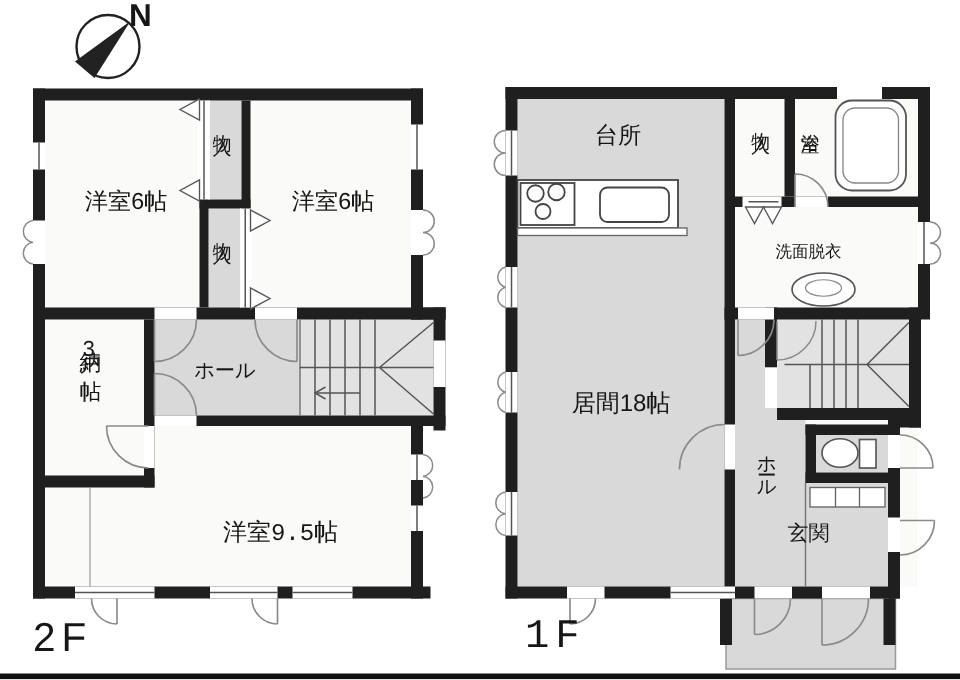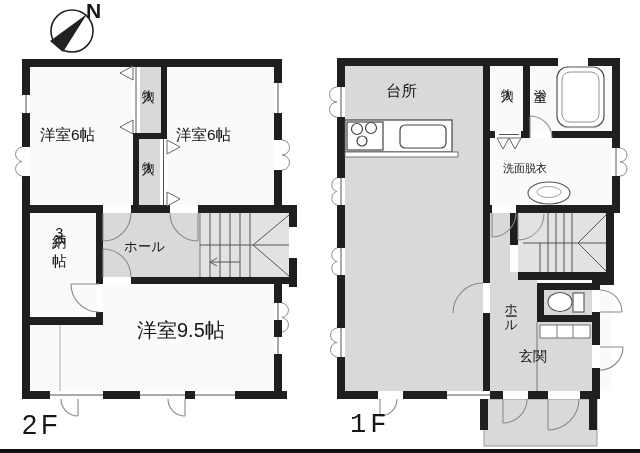--- a/index.html
+++ b/index.html
@@ -2,29 +2,29 @@
 <html><head>
 <meta charset="utf-8">
 <style>
   html,body{margin:0;padding:0;background:#fff;}
   .stage{
     position:relative;width:640px;height:453px;background:#ffffff;overflow:hidden;
     font-family:"Liberation Sans","DejaVu Sans",sans-serif;color:#111;
   }
   .stage svg{position:absolute;left:0;top:0;}
   .lbl{position:absolute;color:#161616;white-space:nowrap;line-height:1.05;}
-  .lbl.c{}
+  .lbl.c{text-align:center;}
   .lbl.v{writing-mode:vertical-rl;text-orientation:upright;letter-spacing:1px;}
   .f2-bed-left{left:40px;top:127px;width:88px;font-size:15.5px;}
   .f2-closet-up{left:141px;top:80px;font-size:12.5px;}
   .f2-closet-low{left:141px;top:152px;font-size:12.5px;}
   .f2-bed-right{left:176px;top:127px;width:92px;font-size:15.5px;}
   .f2-nando{left:51px;top:223px;font-size:14.5px;}
   .f2-hall{left:124px;top:240px;width:52px;font-size:13.5px;}
-  .f2-bed-large{left:137px;top:320px;width:100px;font-size:20px;}
+  .f2-bed-large{left:137px;top:348px;width:100px;font-size:16px;font-family:Liberation Mono, monospace;}
   .f2-floor{left:22px;top:411px;font-size:27px;letter-spacing:4px;text-align:right;}
   .f1-kitchen{left:386px;top:83px;width:52px;font-size:15.5px;}
   .f1-closet{left:500px;top:79px;font-size:12.5px;}
   .f1-bath{left:533px;top:79px;font-size:12.5px;}
   .f1-wash{left:503px;top:163px;width:72px;font-size:11px;}
   .f1-living{left:370px;top:262px;width:88px;font-size:16px;}
   .f1-hall{left:504px;top:294px;font-size:13px;}
   .f1-entrance{left:519px;top:350px;width:40px;font-size:14px;font-family:Liberation Serif, serif;}
   .f1-floor{left:350px;top:411px;font-size:27px;letter-spacing:4px;font-family:Liberation Mono, monospace;}
   .n-label{left:86px;top:0px;font-size:21px;font-weight:bold;}
@@ -261,17 +261,18 @@
 <div class="lbl c f2-bed-right">洋室6帖</div>
 <div class="lbl v f2-nando">納戸3帖</div>
 <div class="lbl c f2-hall">ホール</div>
 <div class="lbl c f2-bed-large">洋室9.5帖</div>
 <div class="lbl f2-floor">2F</div>
 
 <div class="lbl c f1-kitchen">台所</div>
 <div class="lbl v f1-closet">物入</div>
 <div class="lbl v f1-bath">浴室</div>
 <div class="lbl c f1-wash">洗面脱衣</div>
+<div class="lbl c f1-living">居間18帖</div>
 <div class="lbl v f1-hall">ホール</div>
 <div class="lbl c f1-entrance">玄関</div>
 <div class="lbl f1-floor">1F</div>
 
 </div>
 
 </body></html>

